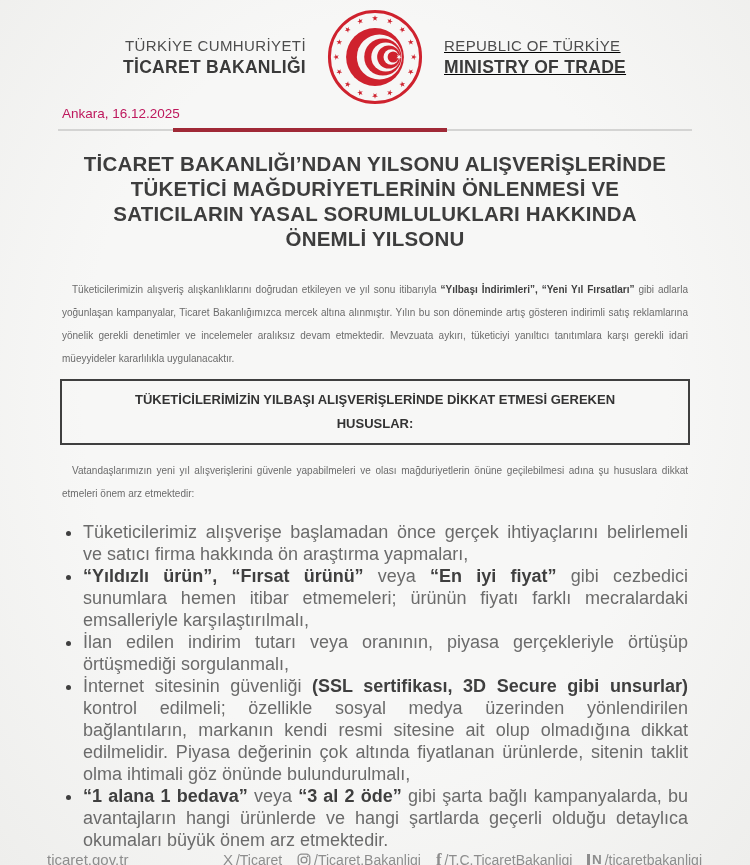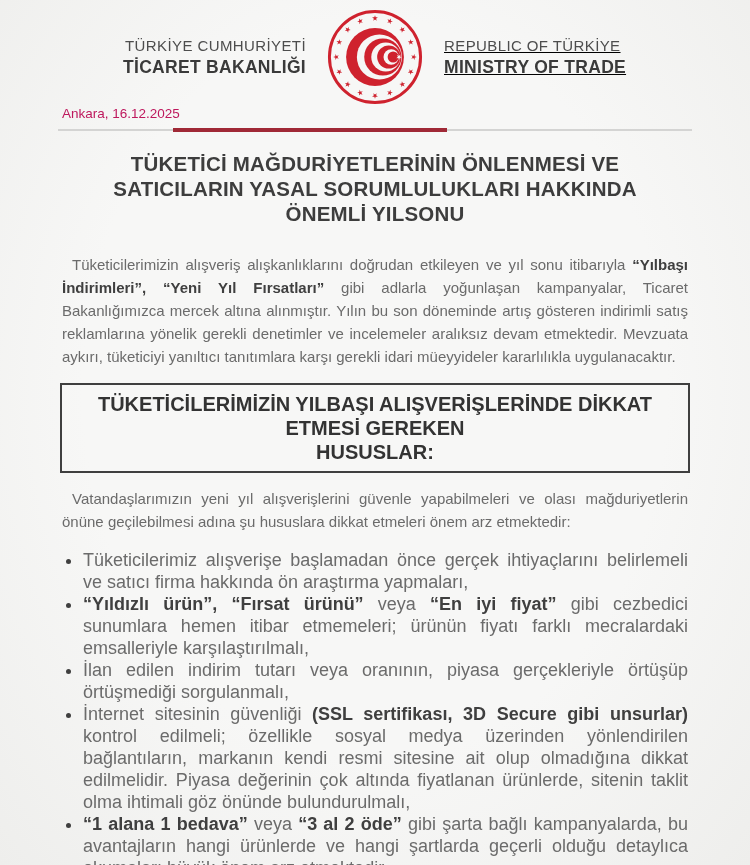--- a/index.html
+++ b/index.html
@@ -25,27 +25,27 @@
   .rule-gray{position:absolute;top:1px;left:0;right:0;height:2px;background:#d4d4d3;}
   .rule-red{position:absolute;top:0;left:115px;width:274px;height:4px;background:#a02936;}
 
   
   .title{margin:23px auto 0;text-align:center;font-weight:bold;
          font-size:20.5px;line-height:25px;color:#3d3d3d;width:660px;letter-spacing:.2px;}
   .title span{display:block;}
   .divider{margin:13px auto 0;width:417px;height:4px;background:#a02936;}
 
   
-  .para{margin:14px 62px 0 62px;text-align:justify;font-size:15px;line-height:23px;
+  .para{margin:14px 62px 0 62px;text-align:justify;font-size:10px;line-height:23px;
         color:#6b6b6b;text-indent:10px;}
   .b{font-weight:bold;color:#3f3f3f;}
 
   
-  .rulebox{margin:15px 60px 0 60px;border:2px solid #3f3f3f;padding:7px 28px;
-           text-align:center;font-weight:bold;font-size:20px;line-height:24px;color:#333;}
+  .rulebox{margin:9px 60px 0 60px;border:2px solid #3f3f3f;padding:7px 28px;
+           text-align:center;font-weight:bold;font-size:13px;line-height:24px;color:#333;}
   .rulebox span{display:block;}
 
   
   .bullets{margin:16px 62px 0 62px;padding-left:21px;color:#6b6b6b;}
   .bullets li{font-size:18px;line-height:22px;text-align:justify;}
   .bullets li::marker{color:#3f3f3f;}
 
   
   .footer{margin-top:auto;display:flex;align-items:center;
           padding:0 48px 13px 47px;color:#8d8d8d;}
@@ -109,20 +109,21 @@
     </div>
   </div>
 
   <div class="dateline">Ankara, 16.12.2025</div>
   <div class="rule">
     <div class="rule-gray"></div>
     <div class="rule-red"></div>
   </div>
 
   <div class="title">
+    <span>TİCARET BAKANLIĞI’NDAN YILSONU ALIŞVERİŞLERİNDE</span>
     <span>TÜKETİCİ MAĞDURİYETLERİNİN ÖNLENMESİ VE</span>
     <span>SATICILARIN YASAL SORUMLULUKLARI HAKKINDA</span>
     <span>ÖNEMLİ YILSONU</span>
   </div>
   <div class="divider"></div>
 
   <p class="para"><span>Tüketicilerimizin alışveriş alışkanlıklarını doğrudan etkileyen ve yıl sonu itibarıyla </span><span class="b">“Yılbaşı İndirimleri”, “Yeni Yıl Fırsatları”</span><span> gibi adlarla yoğunlaşan kampanyalar, Ticaret Bakanlığımızca mercek altına alınmıştır. Yılın bu son döneminde artış gösteren indirimli satış reklamlarına yönelik gerekli denetimler ve incelemeler aralıksız devam etmektedir. Mevzuata aykırı, tüketiciyi yanıltıcı tanıtımlara karşı gerekli idari müeyyideler kararlılıkla uygulanacaktır.</span></p>
 
   <div class="rulebox">
     <span>TÜKETİCİLERİMİZİN YILBAŞI ALIŞVERİŞLERİNDE DİKKAT ETMESİ GEREKEN</span>

